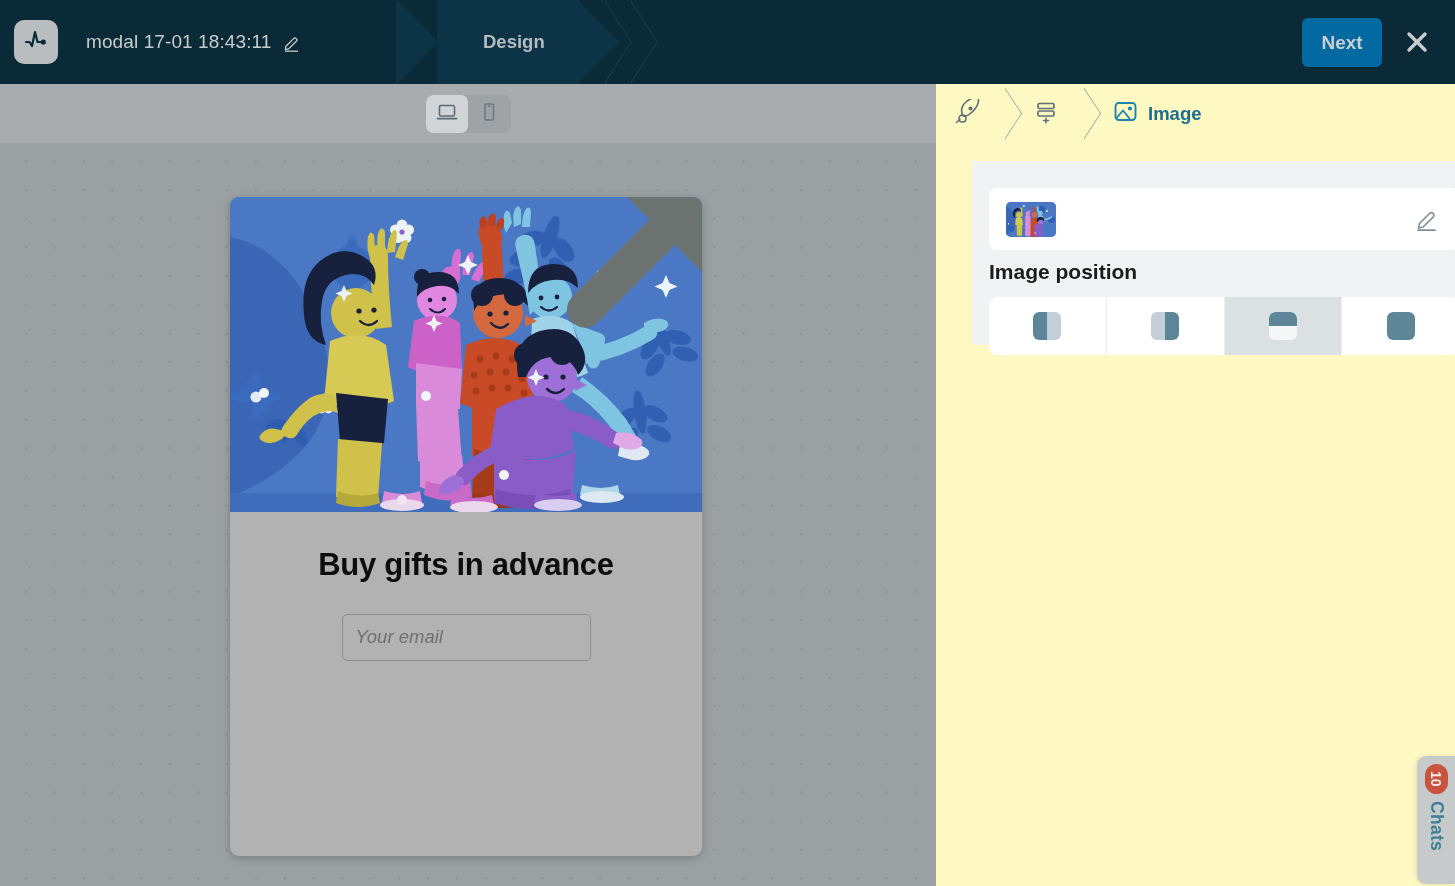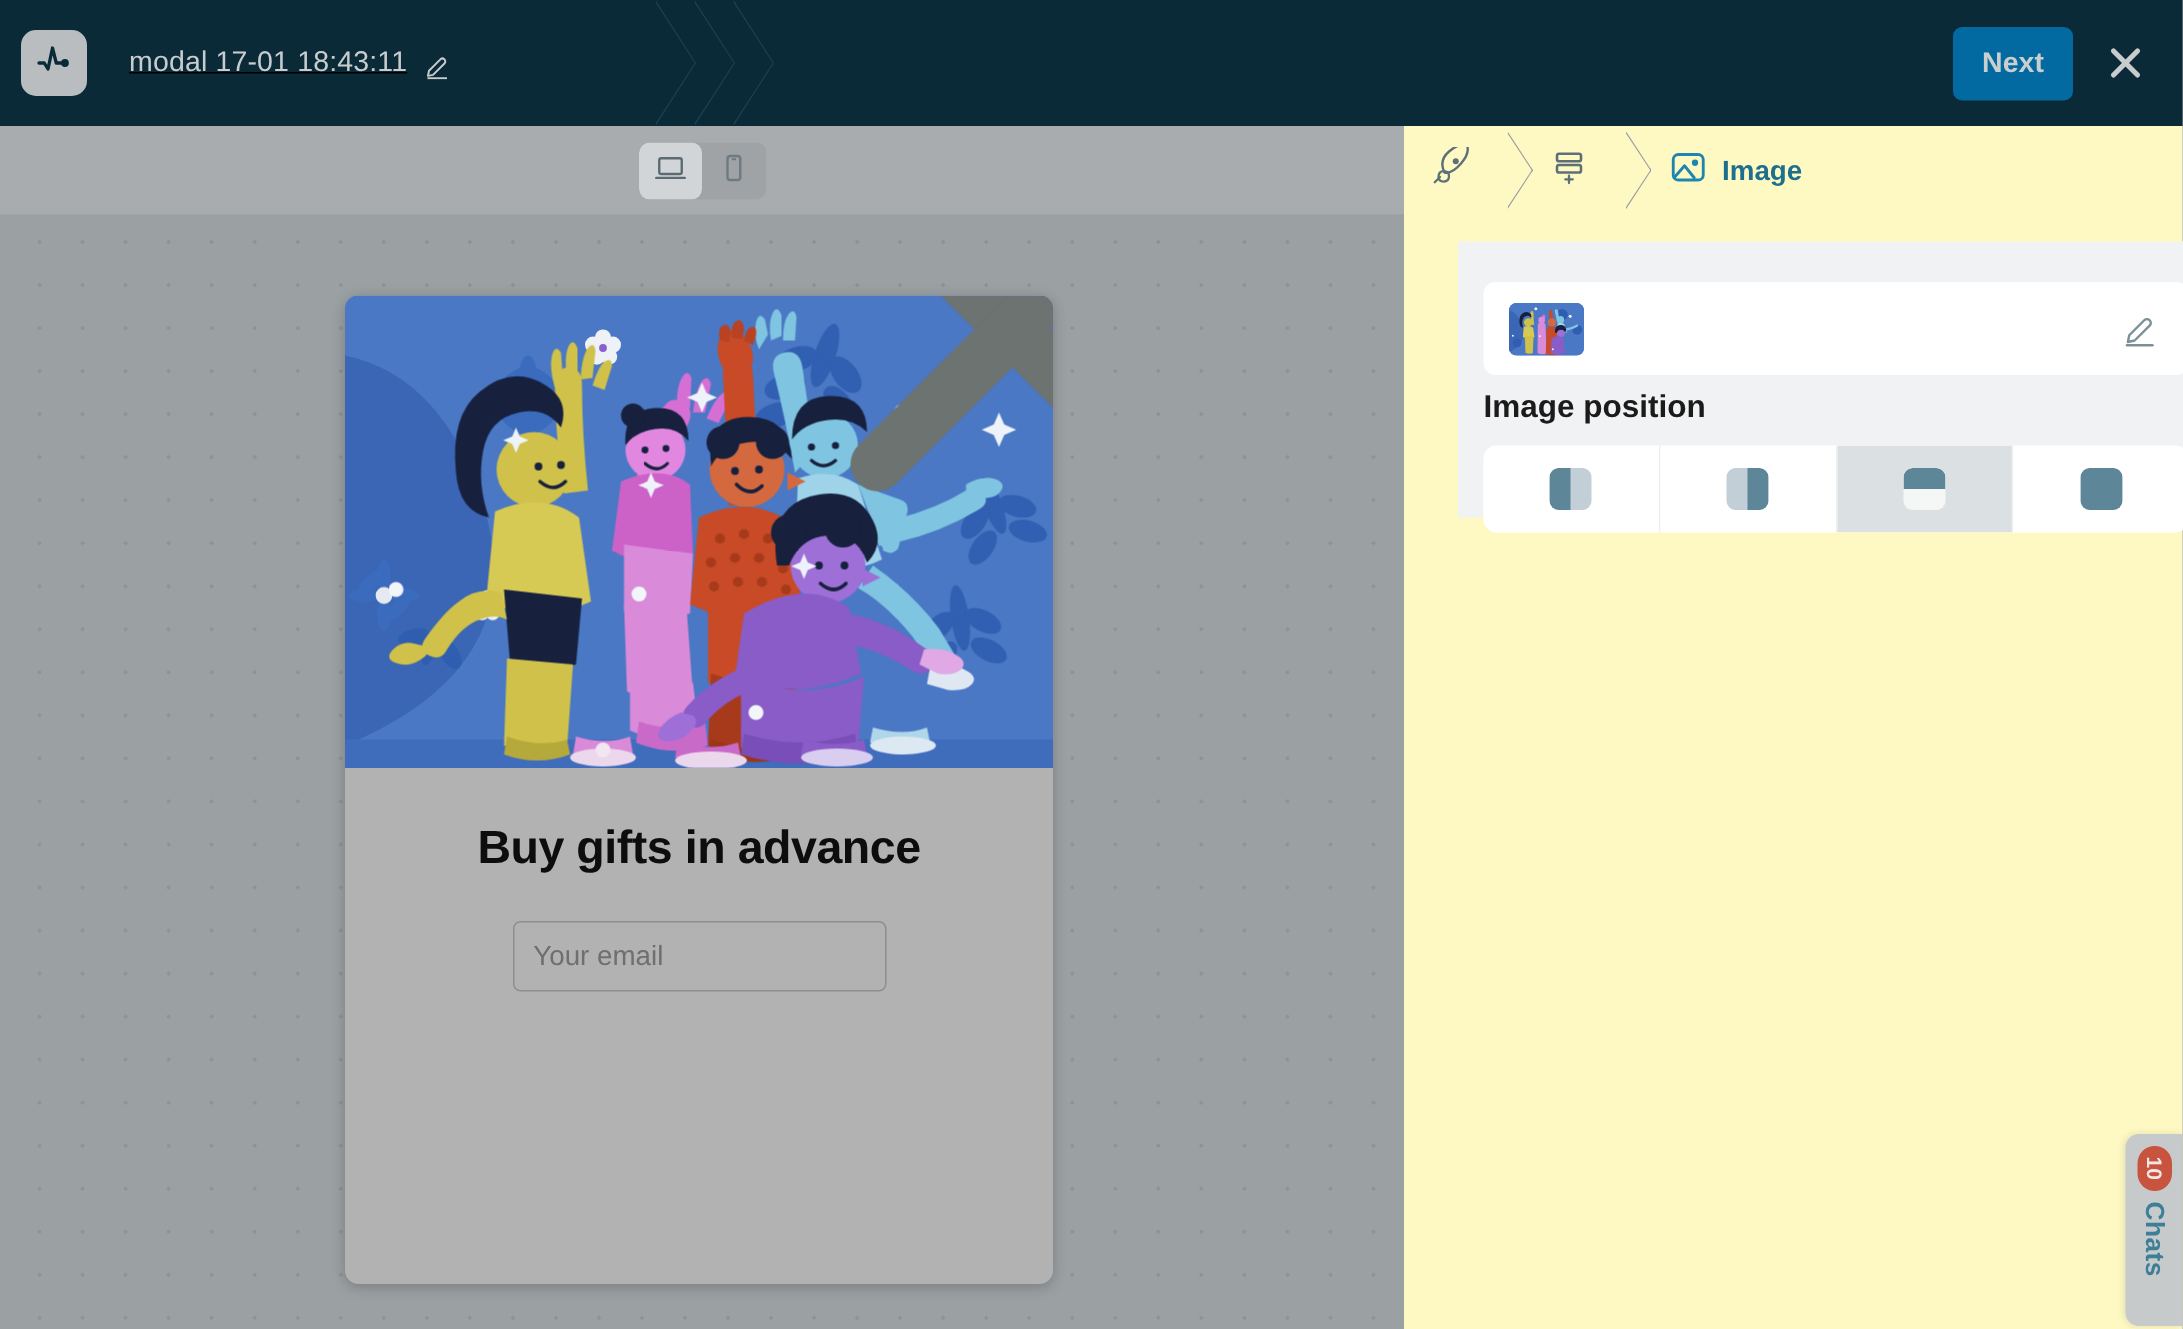--- a/index.html
+++ b/index.html
@@ -17,22 +17,22 @@
     background: #0a2a38;
     display: flex; align-items: center;
   }
   #logo-box {
     width: 44px; height: 44px; margin-left: 14px;
     background: #b9bdc0; border-radius: 10px;
     display: flex; align-items: center; justify-content: center;
     flex: 0 0 auto;
   }
   #doc-title-wrap {
-    display: flex; align-items: flex-end; gap: 11px;
-    margin-left: 28px; flex: 0 0 auto; text-decoration: underline;
+    display: flex; align-items: center; gap: 11px;
+    margin-left: 28px; flex: 0 0 auto;
   }
   #doc-title {
     color: #c8ccce; font-size: 19px; letter-spacing: .1px;
     white-space: nowrap;
   }
   #title-edit-icon { display:flex; align-items:center; }
 
   
   #steps {
     position: absolute; left: 437px; top: 0;
@@ -156,20 +156,21 @@
   #email-input {
     margin: 31px auto 0 auto;
     display: block;
     width: 249px; height: 47px;
     border: 1px solid #8e8e8e; border-radius: 5px;
     background: transparent;
     font-size: 18.5px; color: #6f6f6f;
     padding: 0 13px;
     font-family: "Liberation Sans", sans-serif;
     outline: none;
+    font-style: italic;
   }
   #email-input::placeholder { color: #6f6f6f; opacity: 1; }
   #subscribe-btn {
     margin: 15px auto 0 auto;
     display: flex; align-items:center; justify-content:center;
     width: 249px; height: 47px;
     border-radius: 5px; border: none;
     background: #2160b4; color: #cfd6df;
     font-size: 19px; font-weight: bold; cursor: pointer;
     font-family: "Liberation Sans", sans-serif;
@@ -299,20 +300,23 @@
     <span id="doc-title">modal 17-01 18:43:11</span>
     <span id="title-edit-icon">
       <svg width="19" height="19" viewBox="0 0 19 19">
         <path d="M4 13.2 L11.6 5.6 a1.9 1.9 0 0 1 2.7 2.7 L6.7 15.9 L3.3 16.6 Z" fill="none" stroke="#c8ccce" stroke-width="1.3" stroke-linejoin="round"></path>
         <line x1="3" y1="18.2" x2="16" y2="18.2" stroke="#c8ccce" stroke-width="1.3"></line>
       </svg>
     </span>
   </div>
 
   <div id="steps">
+    <div class="step active">
+      <span class="lbl">Design</span>
+    </div>
     <div class="sep"></div>
     <div class="sep"></div>
     <div class="sep"></div>
   </div>
 
   <button id="next-btn">Next</button>
 
   <div id="close-x">
     <svg width="28" height="28" viewBox="0 0 28 28">
       <line x1="6" y1="6" x2="22" y2="22" stroke="#c8ccce" stroke-width="3.4" stroke-linecap="round"></line>

